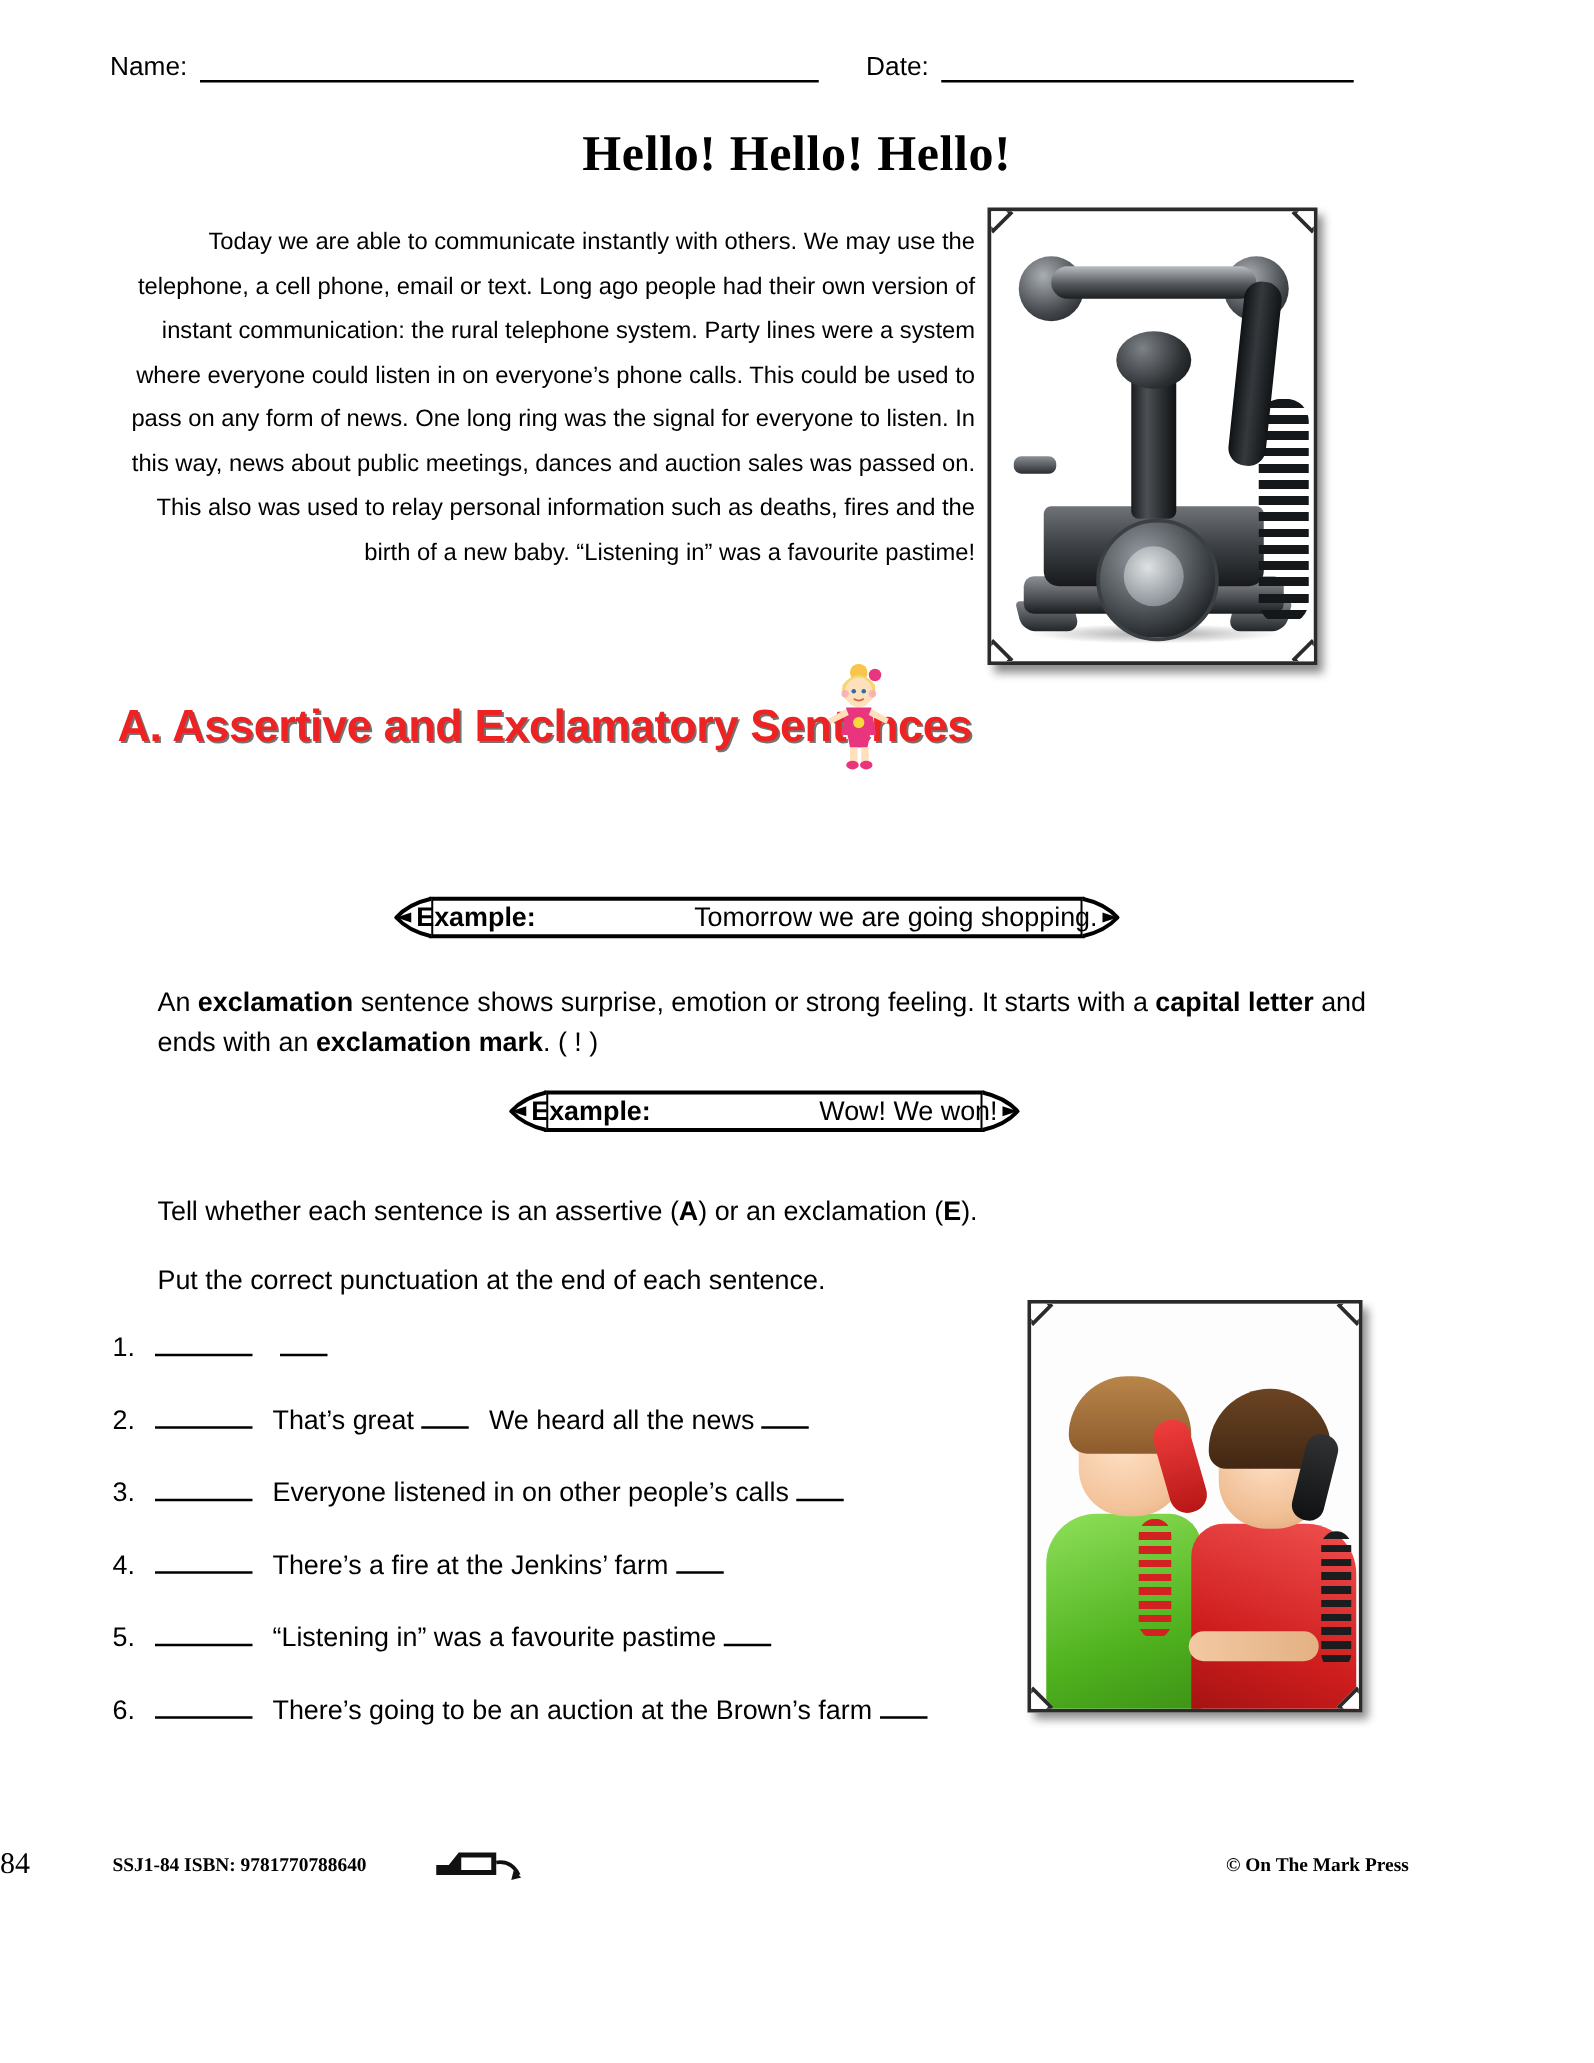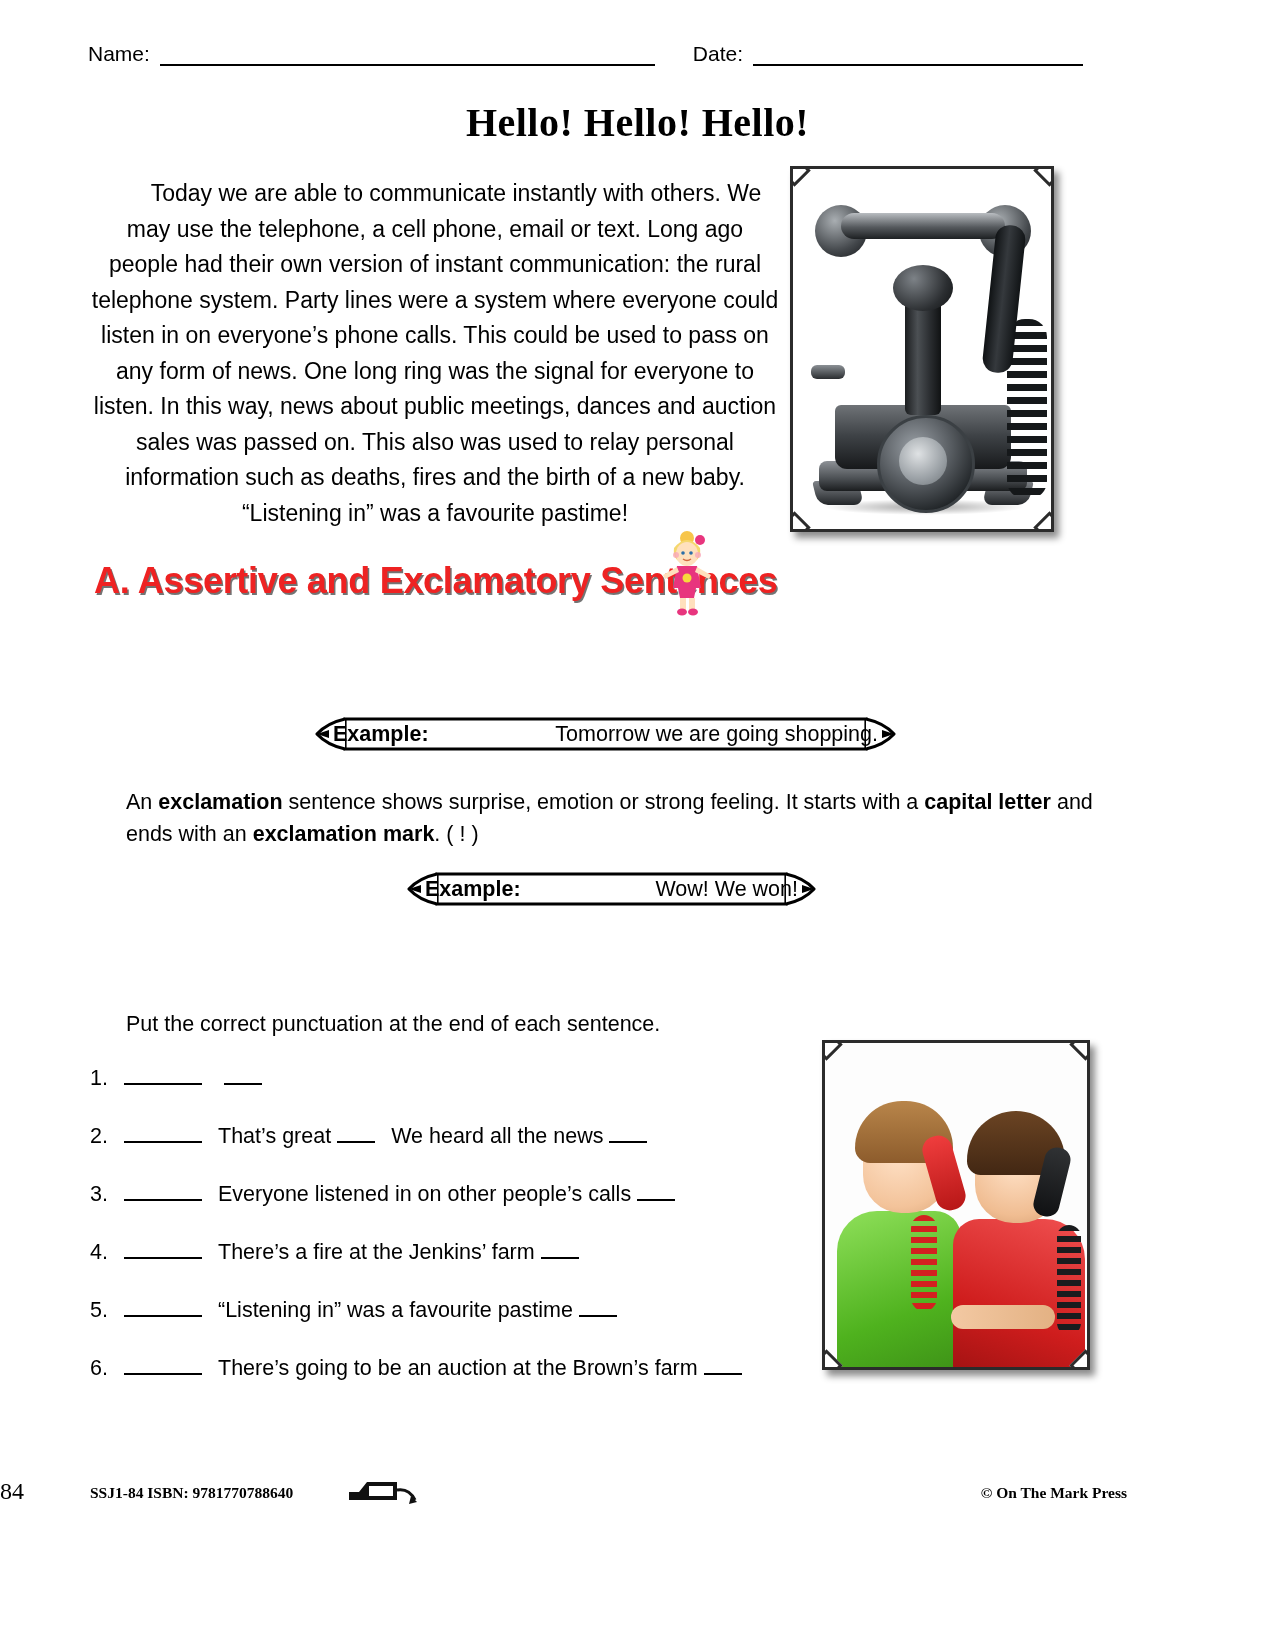--- a/index.html
+++ b/index.html
@@ -51,24 +51,24 @@
     font-size: 40px;
     letter-spacing: 0.5px;
   }
 
   
   .intro {
     position: absolute;
     left: 90px;
     top: 176px;
     width: 690px;
-    font-size: 23px;
+    font-size: 19px;
     line-height: 35.5px;
     text-indent: 42px;
-    text-align: center;
+    text-align: right;
   }
 
   
   .photo-frame {
     position: absolute;
     box-sizing: border-box;
     background: #ffffff;
     border: 3px solid #2b2b2b;
     box-shadow: 5px 6px 7px rgba(0,0,0,0.45);
     overflow: hidden;
@@ -444,20 +444,23 @@
         <path d="M-16 21 L-4 17 L-4 25 Z" fill="#000000"></path>
         <path d="M389 21 L377 17 L377 25 Z" fill="#000000"></path>
       </g>
     </svg>
     <div class="banner-text">
       <b>Example:</b>
       <span>Wow!  We won!</span>
     </div>
   </div>
 
+  <div class="body-text tell-line">
+    Tell whether each sentence is an assertive (<b>A</b>) or an exclamation (<b>E</b>).
+  </div>
   <div class="body-text put-line">Put the correct punctuation at the end of each sentence.</div>
 
   <div class="qitem" style="top:1066px">
     <span class="qnum">1.</span>
     <span class="blank-long"></span>
     <span class="blank-short"></span>
   </div>
 
   <div class="qitem" style="top:1124px">
     <span class="qnum">2.</span>

